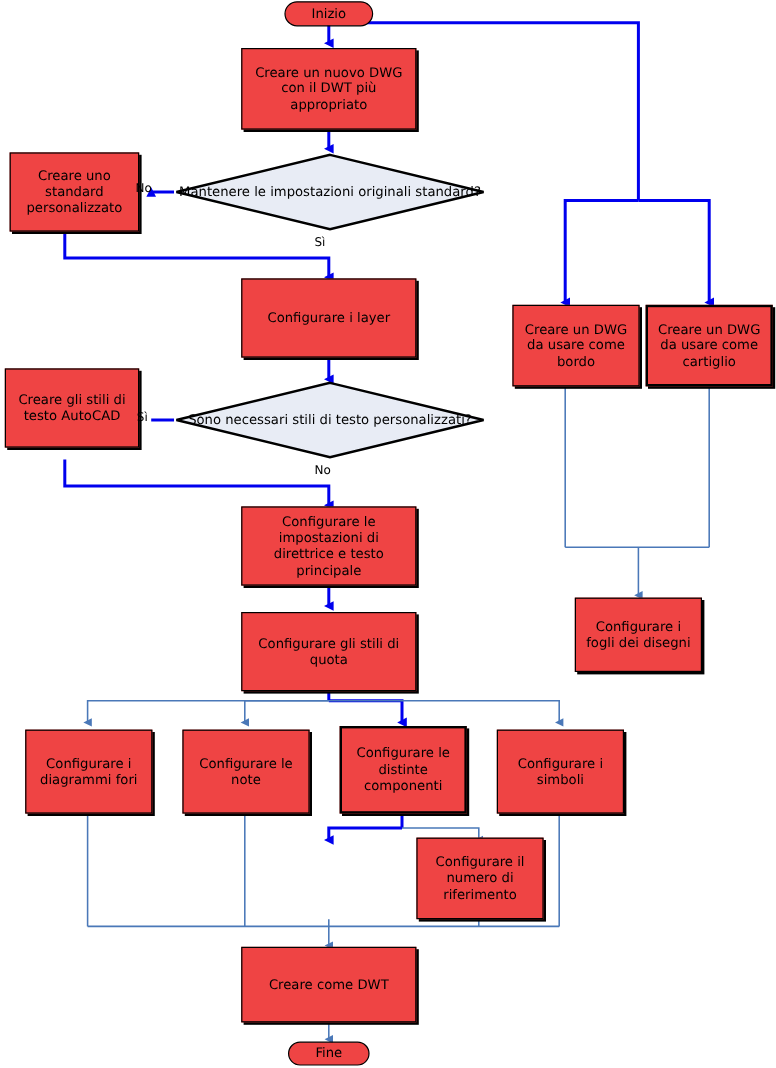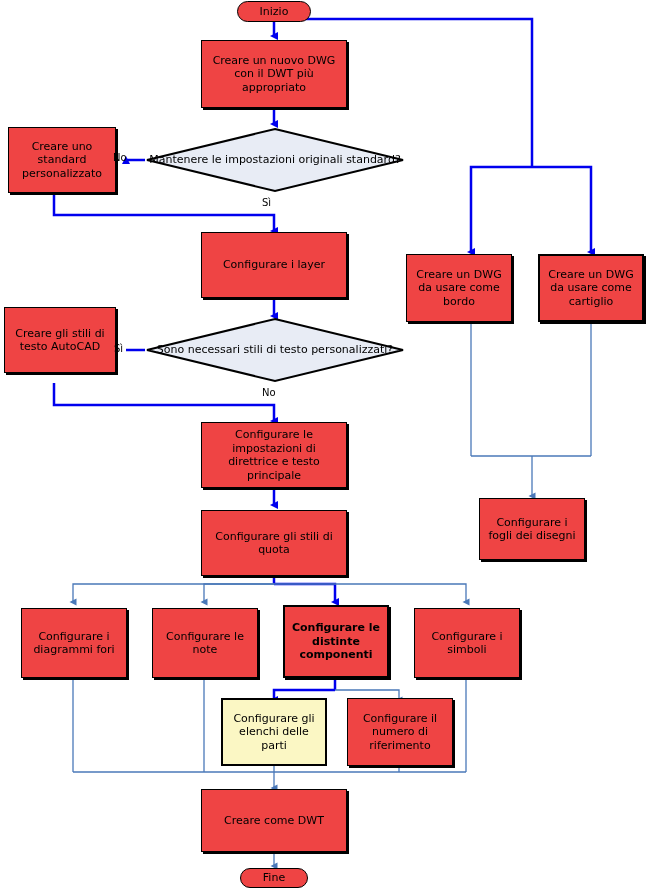--- a/index.html
+++ b/index.html
@@ -193,37 +193,34 @@
   </div>
 
   <div class="node proc shadow" style="left:21px; top:608px; width:106px; height:70px;">
     <span>Configurare i diagrammi fori</span>
   </div>
 
   <div class="node proc shadow" style="left:152px; top:608px; width:106px; height:70px;">
     <span>Configurare le note</span>
   </div>
 
-  <div class="node proc bold shadow" style="left:283px; top:605px; width:106px; height:73px;font-weight:bold;">
+  <div class="node proc bold shadow" style="left:283px; top:605px; width:106px; height:73px;">
     <span>Configurare le distinte componenti</span>
   </div>
 
   <div class="node proc shadow" style="left:414px; top:608px; width:106px; height:70px;">
     <span>Configurare i simboli</span>
   </div>
 
-  <div class="node highlight shadow" style="left:221px; top:698px; width:106px; height:68px;">
-    <span>Configurare gli elenchi delle parti</span>
-  </div>
 
   <div class="node proc shadow" style="left:347px; top:698px; width:106px; height:68px;">
     <span>Configurare il numero di riferimento</span>
   </div>
 
-  <div class="node proc shadow" style="left:406px; top:254px; width:106px; height:68px;">
+  <div class="node proc shadow" style="left:427px; top:254px; width:106px; height:68px;">
     <span>Creare un DWG da usare come bordo</span>
   </div>
 
   <div class="node proc bold shadow" style="left:538px; top:254px; width:106px; height:68px;">
     <span>Creare un DWG da usare come cartiglio</span>
   </div>
 
   <div class="node proc shadow" style="left:479px; top:498px; width:106px; height:62px;">
     <span>Configurare i fogli dei disegni</span>
   </div>

